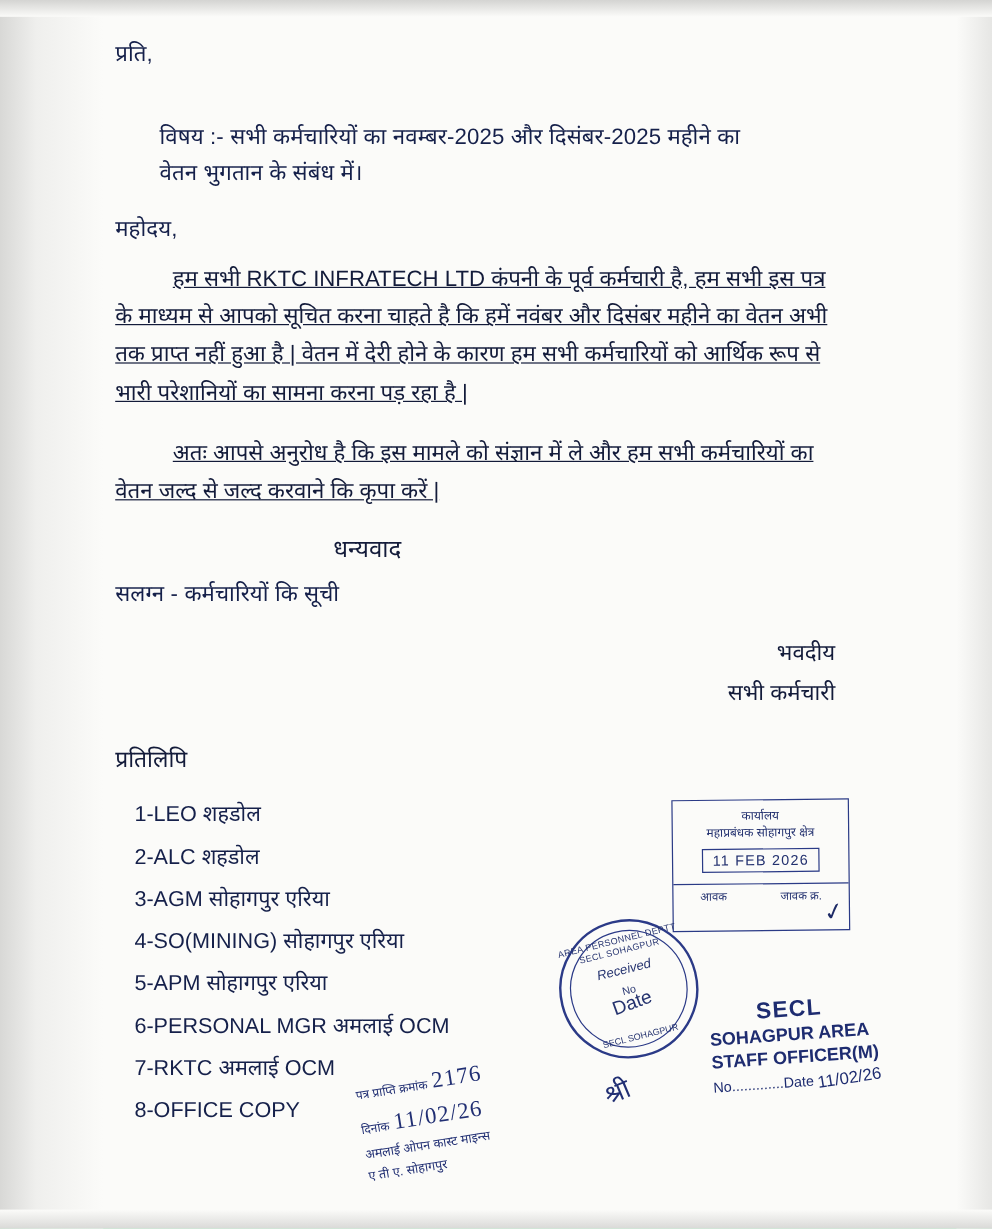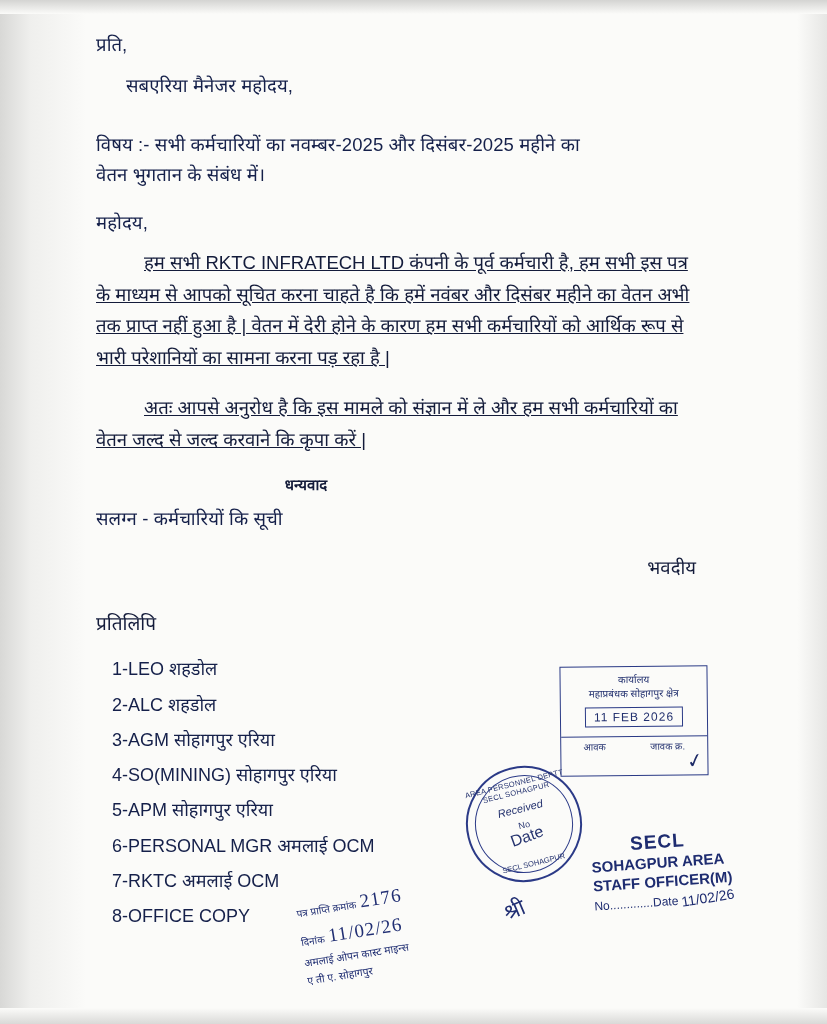--- a/index.html
+++ b/index.html
@@ -70,35 +70,35 @@
 
   .to-line { margin-left: 30px; }
 
   .spacer-sm { height: 10px; }
   .spacer-md { height: 18px; }
   .spacer-lg { height: 26px; }
 
   .subject {
     font-size: 18.5px;
     line-height: 1.6;
+    margin-left: 37px;
   }
 
   .para {
     font-size: 18.5px;
     line-height: 1.72;
     text-align: left;
     text-decoration: underline;
   }
   .para .first-indent { display: inline-block; width: 48px; }
 
   .thanks {
     text-align: center;
     width: 420px;
-    font-size: 15px;
-    font-weight: bold;
+    font-size: 20px;
   }
 
   .enclosure { font-size: 18.5px; }
 
   .sign-block {
     margin-left: 330px;
     font-size: 18.5px;
     line-height: 1.8;
     text-align: right;
   }
@@ -271,21 +271,20 @@
 
 <div id="page">
   <div id="paper"></div>
   <div class="edge-top"></div>
   <div class="edge-bottom"></div>
 
   <div class="doc">
 
     <div class="line block">प्रति,</div>
     <div class="spacer-sm"></div>
-    <div class="line block to-line">सबएरिया मैनेजर महोदय,</div>
     <div class="spacer-sm"></div>
 
     <div class="spacer-md"></div>
 
     <div class="line subject">विषय :- सभी कर्मचारियों का नवम्बर-2025 और दिसंबर-2025 महीने का</div>
     <div class="line subject">वेतन भुगतान के संबंध में।</div>
 
     <div class="spacer-md"></div>
 
     <div class="line">महोदय,</div>
@@ -303,20 +302,21 @@
     <div class="thanks">धन्यवाद</div>
 
     <div class="spacer-sm"></div>
 
     <div class="line enclosure">सलग्न - कर्मचारियों कि सूची</div>
 
     <div class="spacer-md"></div>
 
     <div class="sign-block">
       <div class="l1">भवदीय</div>
+      <div class="l2">सभी कर्मचारी</div>
     </div>
 
     <div class="spacer-lg"></div>
 
     <div class="copy-title">प्रतिलिपि</div>
     <ul class="copy-list">
       <li>1-LEO शहडोल</li>
       <li>2-ALC शहडोल</li>
       <li>3-AGM सोहागपुर एरिया</li>
       <li>4-SO(MINING) सोहागपुर एरिया</li>

